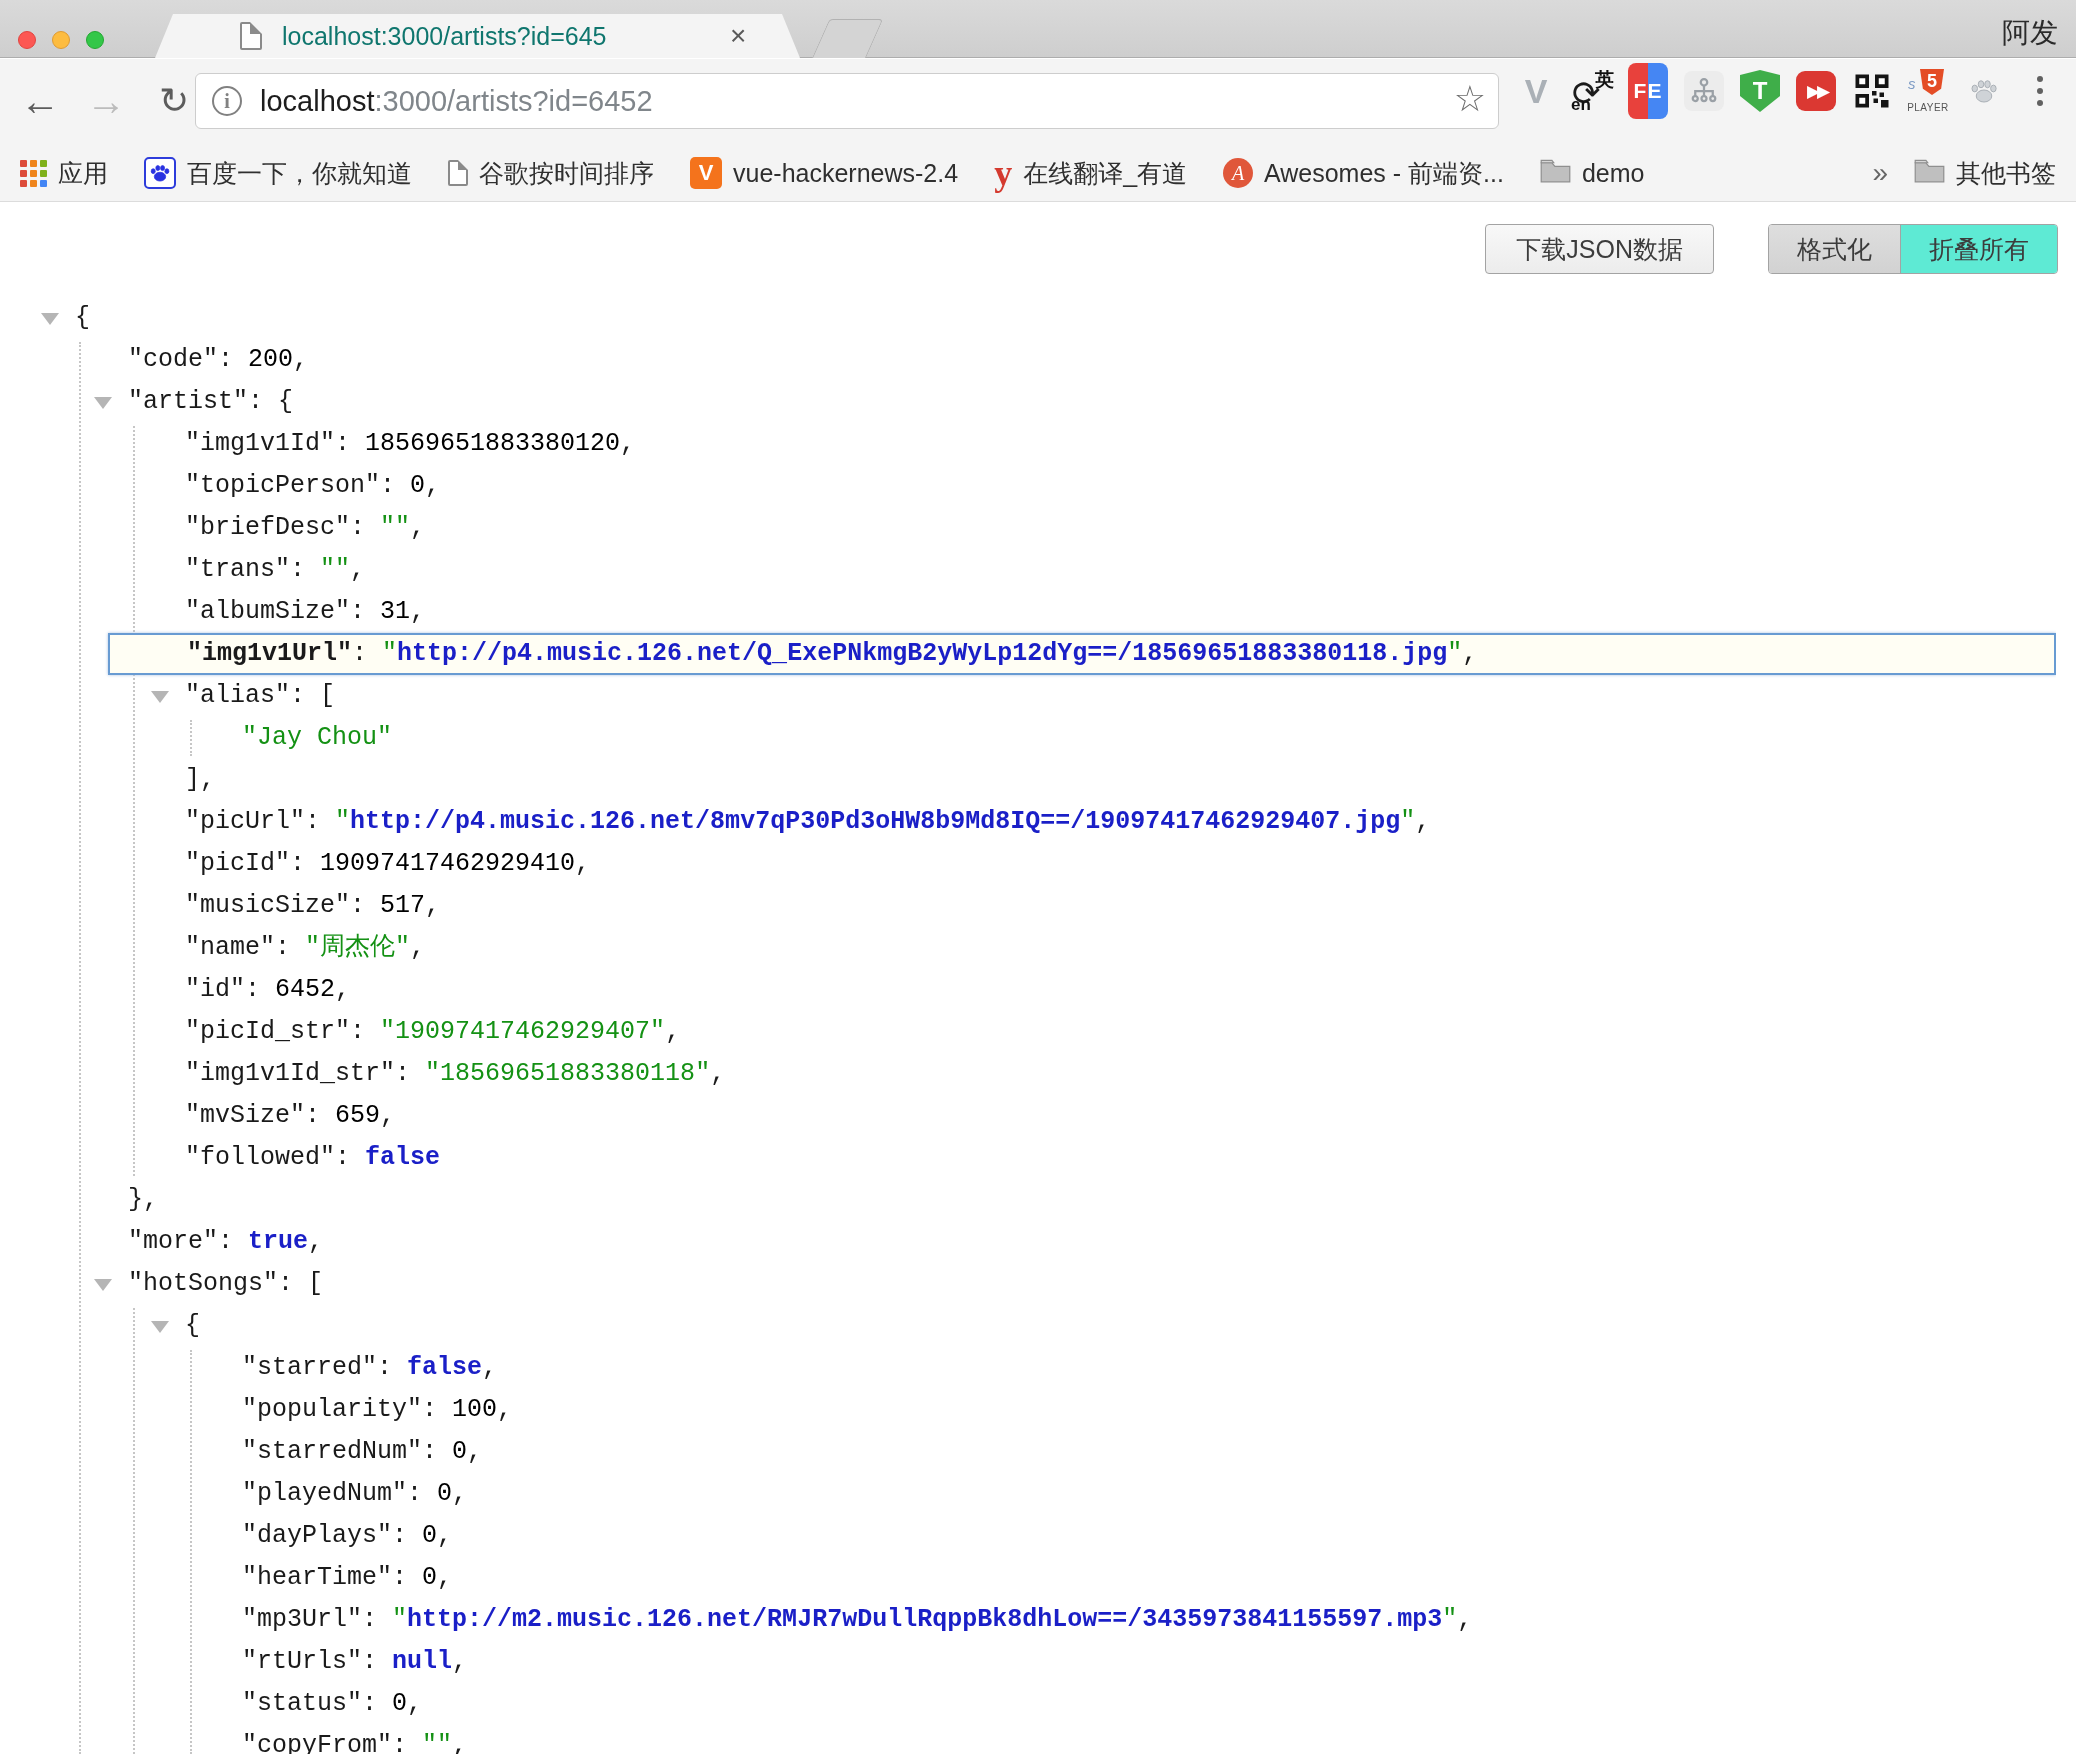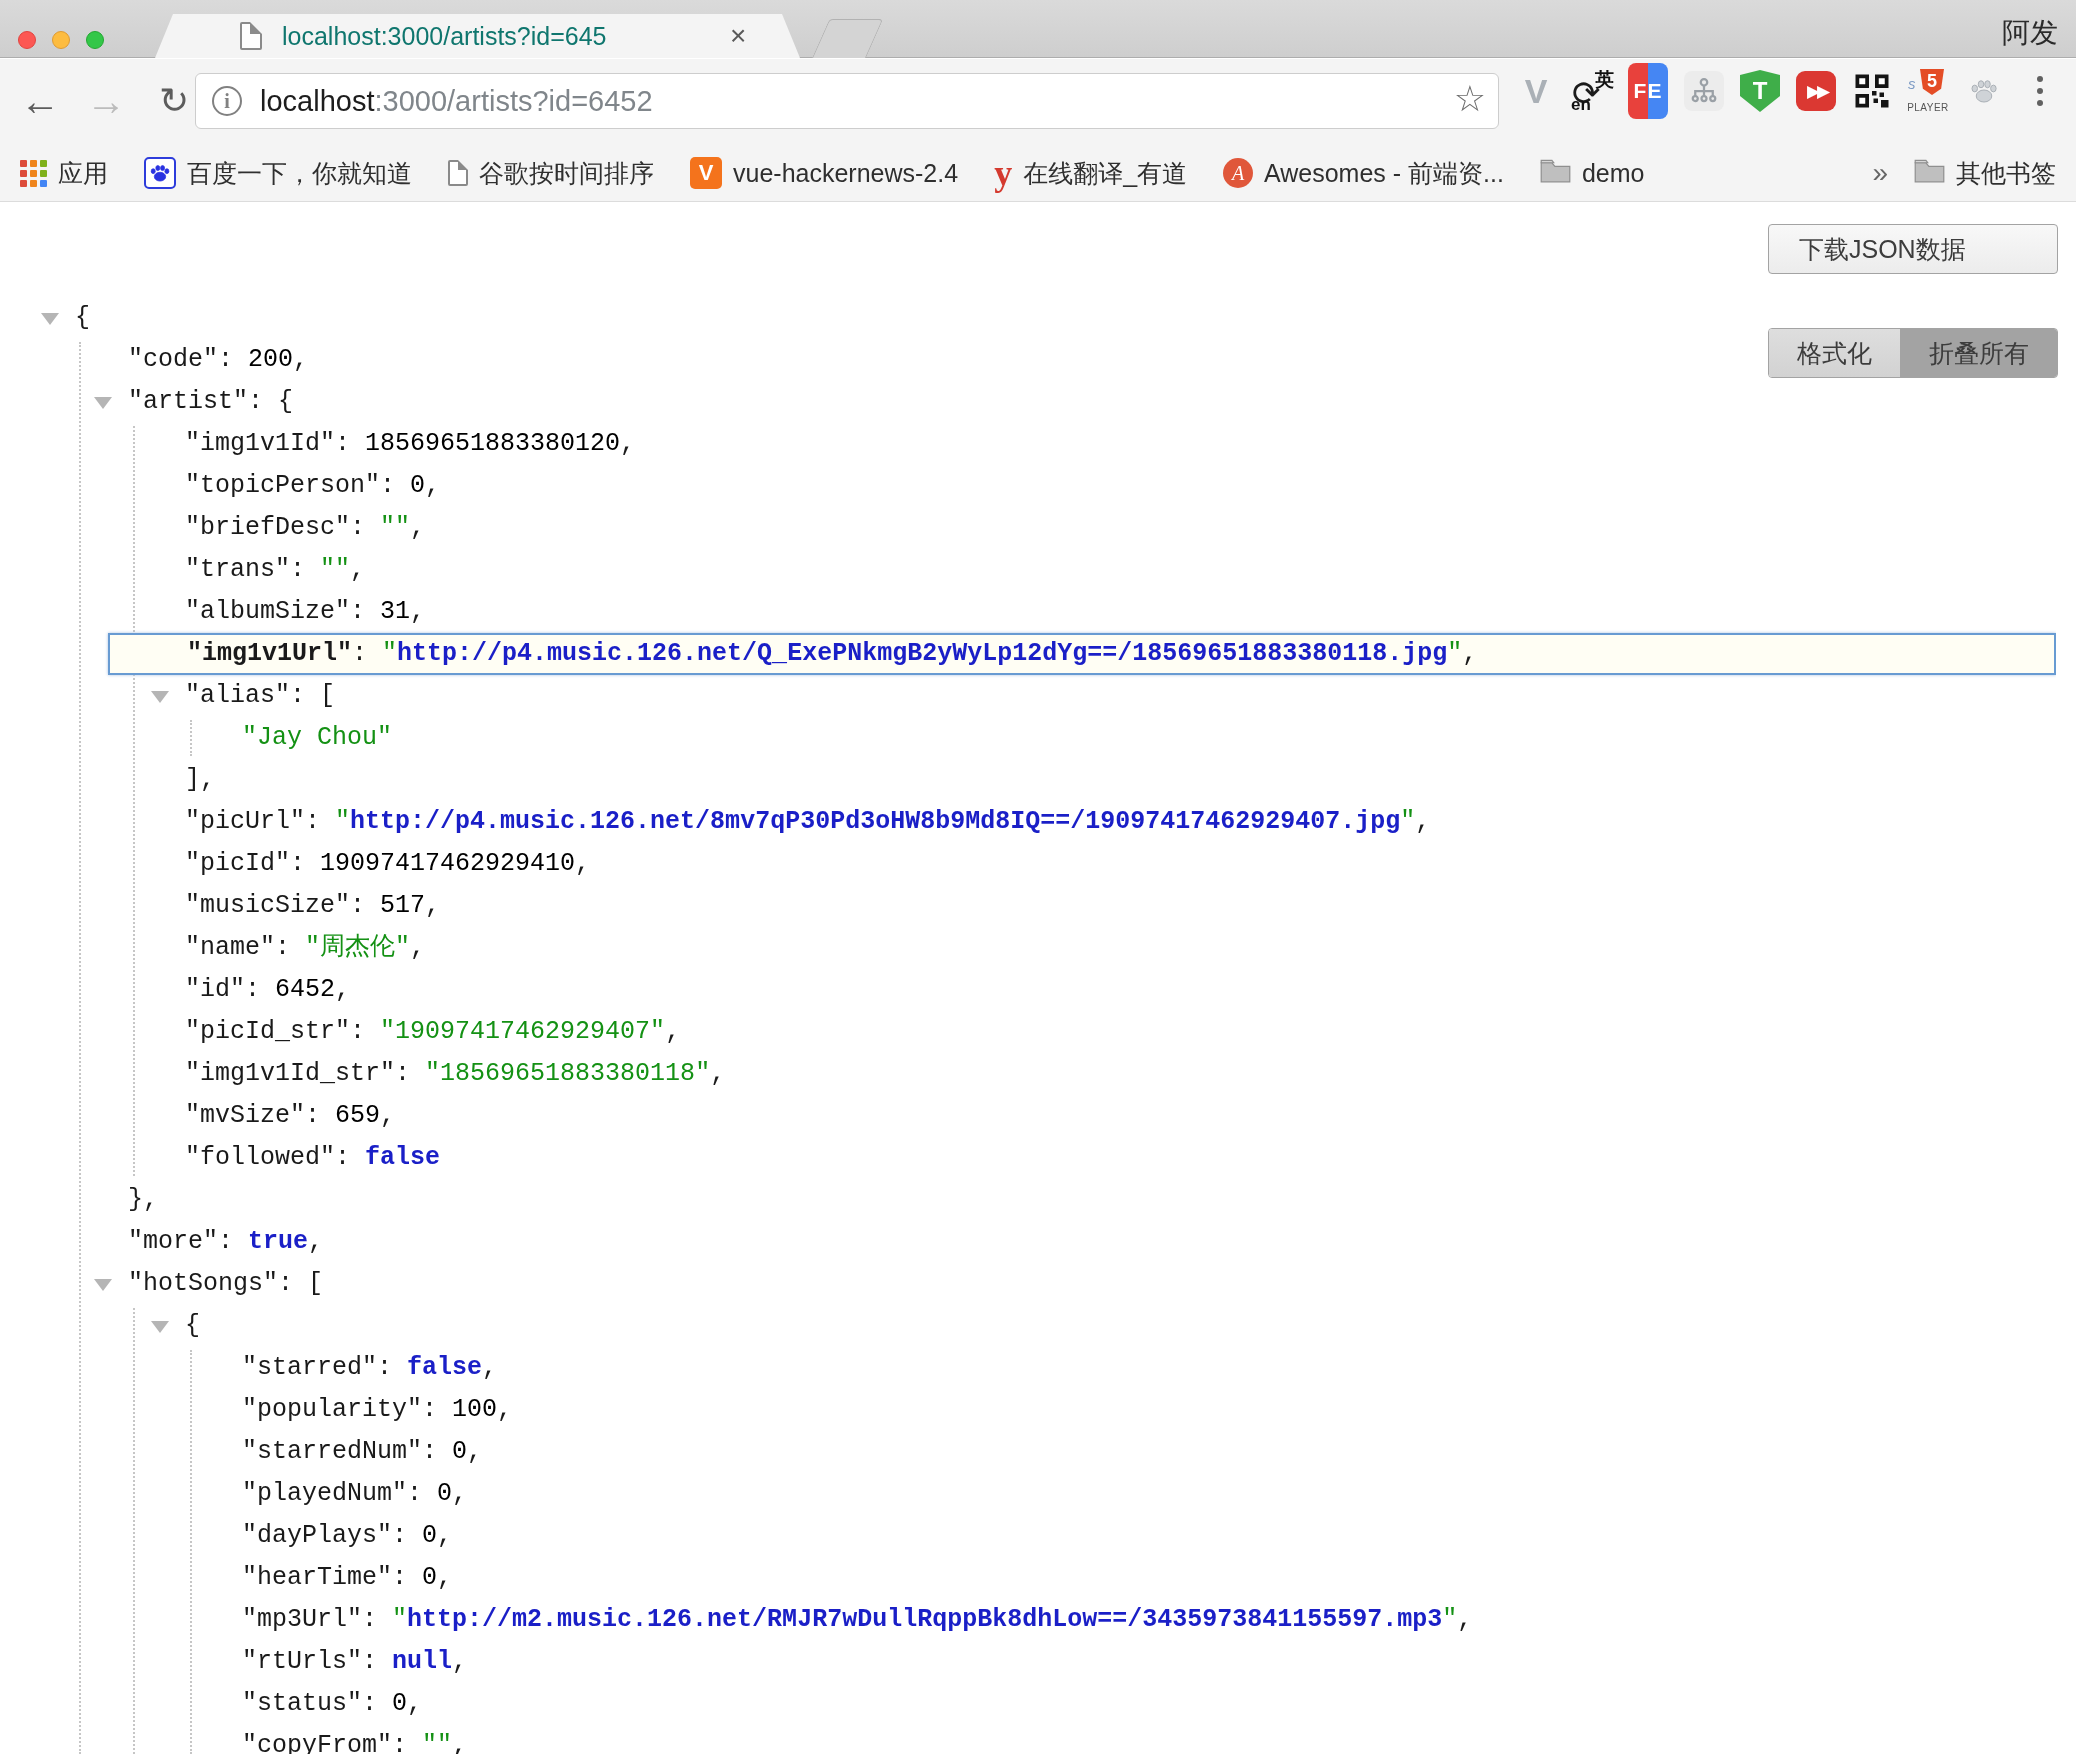--- a/index.html
+++ b/index.html
@@ -95,27 +95,27 @@
     font-weight:bold; font-size:22px; display:flex; align-items:center; justify-content:center; }
   .bm-youdao { color:#d43a2f; font-weight:bold; font-size:36px; line-height:30px;
     font-family:"Liberation Serif", serif; }
   .bm-awesomes { width:30px; height:30px; border-radius:50%; background:#e0573a; color:#fff;
     font-size:20px; font-style:italic; font-family:"Liberation Serif", serif;
     display:flex; align-items:center; justify-content:center; }
   .chevrons { font-size:28px; color:#666; }
 
   
   .content { position:absolute; top:202px; left:0; right:0; bottom:0; background:#fff; }
-  .actions { position:absolute; top:22px; right:18px; display:flex; gap:54px;flex-direction:column; }
+  .actions { position:absolute; top:22px; right:18px; display:flex; gap:54px; }
   .btn { height:50px; line-height:48px; padding:0 30px; font-size:25px; color:#3c3c3c;
     background:linear-gradient(#f8f8f8,#ececec); border:1px solid #a3a3a3; border-radius:4px; }
   .seg { display:flex; border:1px solid #a3a3a3; border-radius:4px; overflow:hidden; }
   .seg-item { height:48px; line-height:48px; padding:0 28px; font-size:25px; color:#3c3c3c; }
   .seg-item.active { background:linear-gradient(#dedede,#d2d2d2); }
-  .seg-item.plain  { background:#a3a3a3; border-left:1px solid #a3a3a3; }
+  .seg-item.plain  { background:#5eead4; border-left:1px solid #a3a3a3; }
 
   
   .json { position:absolute; top:95px; left:40px; right:20px; bottom:0; overflow:hidden;
     font-family:"Liberation Mono", monospace; font-size:25px; color:#1a1a1a; }
   .jline { position:relative; height:42px; line-height:42px; white-space:nowrap; }
   .jline.hl { background:#fffef4; border:2px solid #689bd2; box-shadow:0 0 3px #aac3e2;
     line-height:38px; }
   .jline.hl .key { font-weight:bold; }
   .tri { position:absolute; top:16px; width:0; height:0;
     border-left:9px solid transparent; border-right:9px solid transparent;

